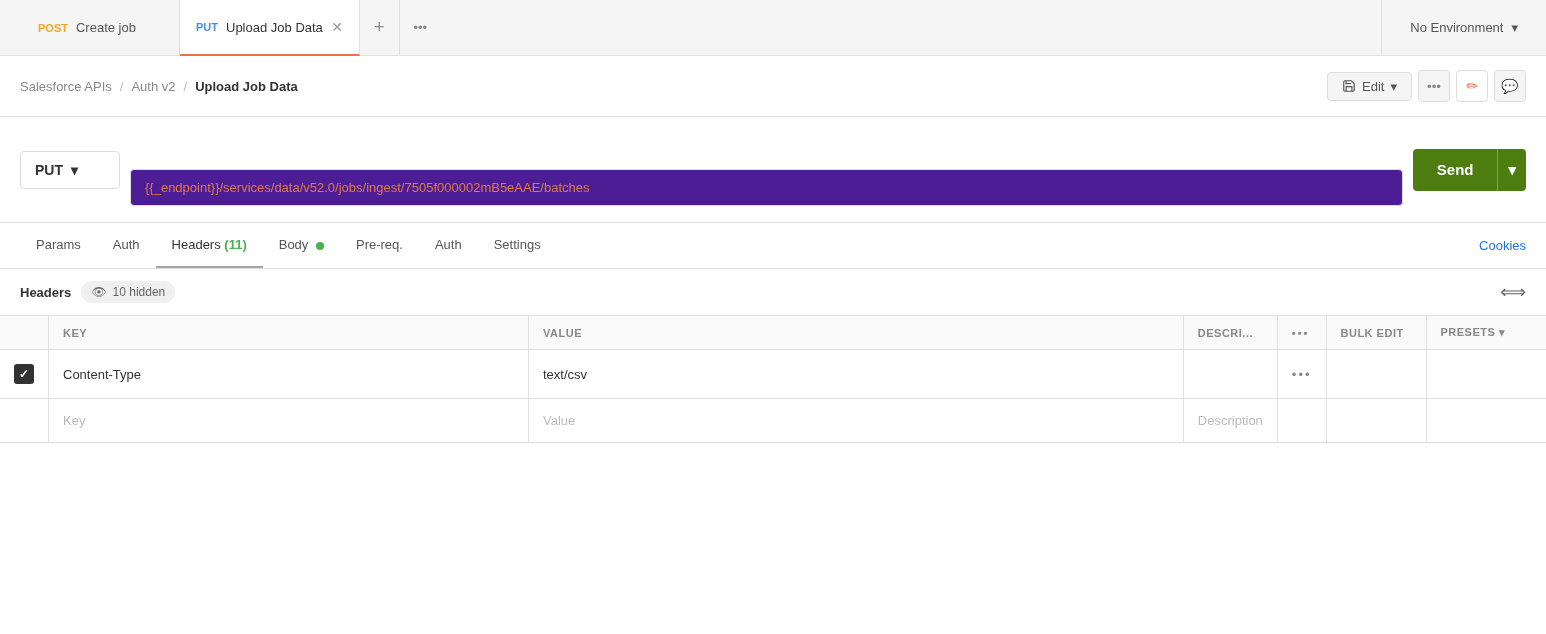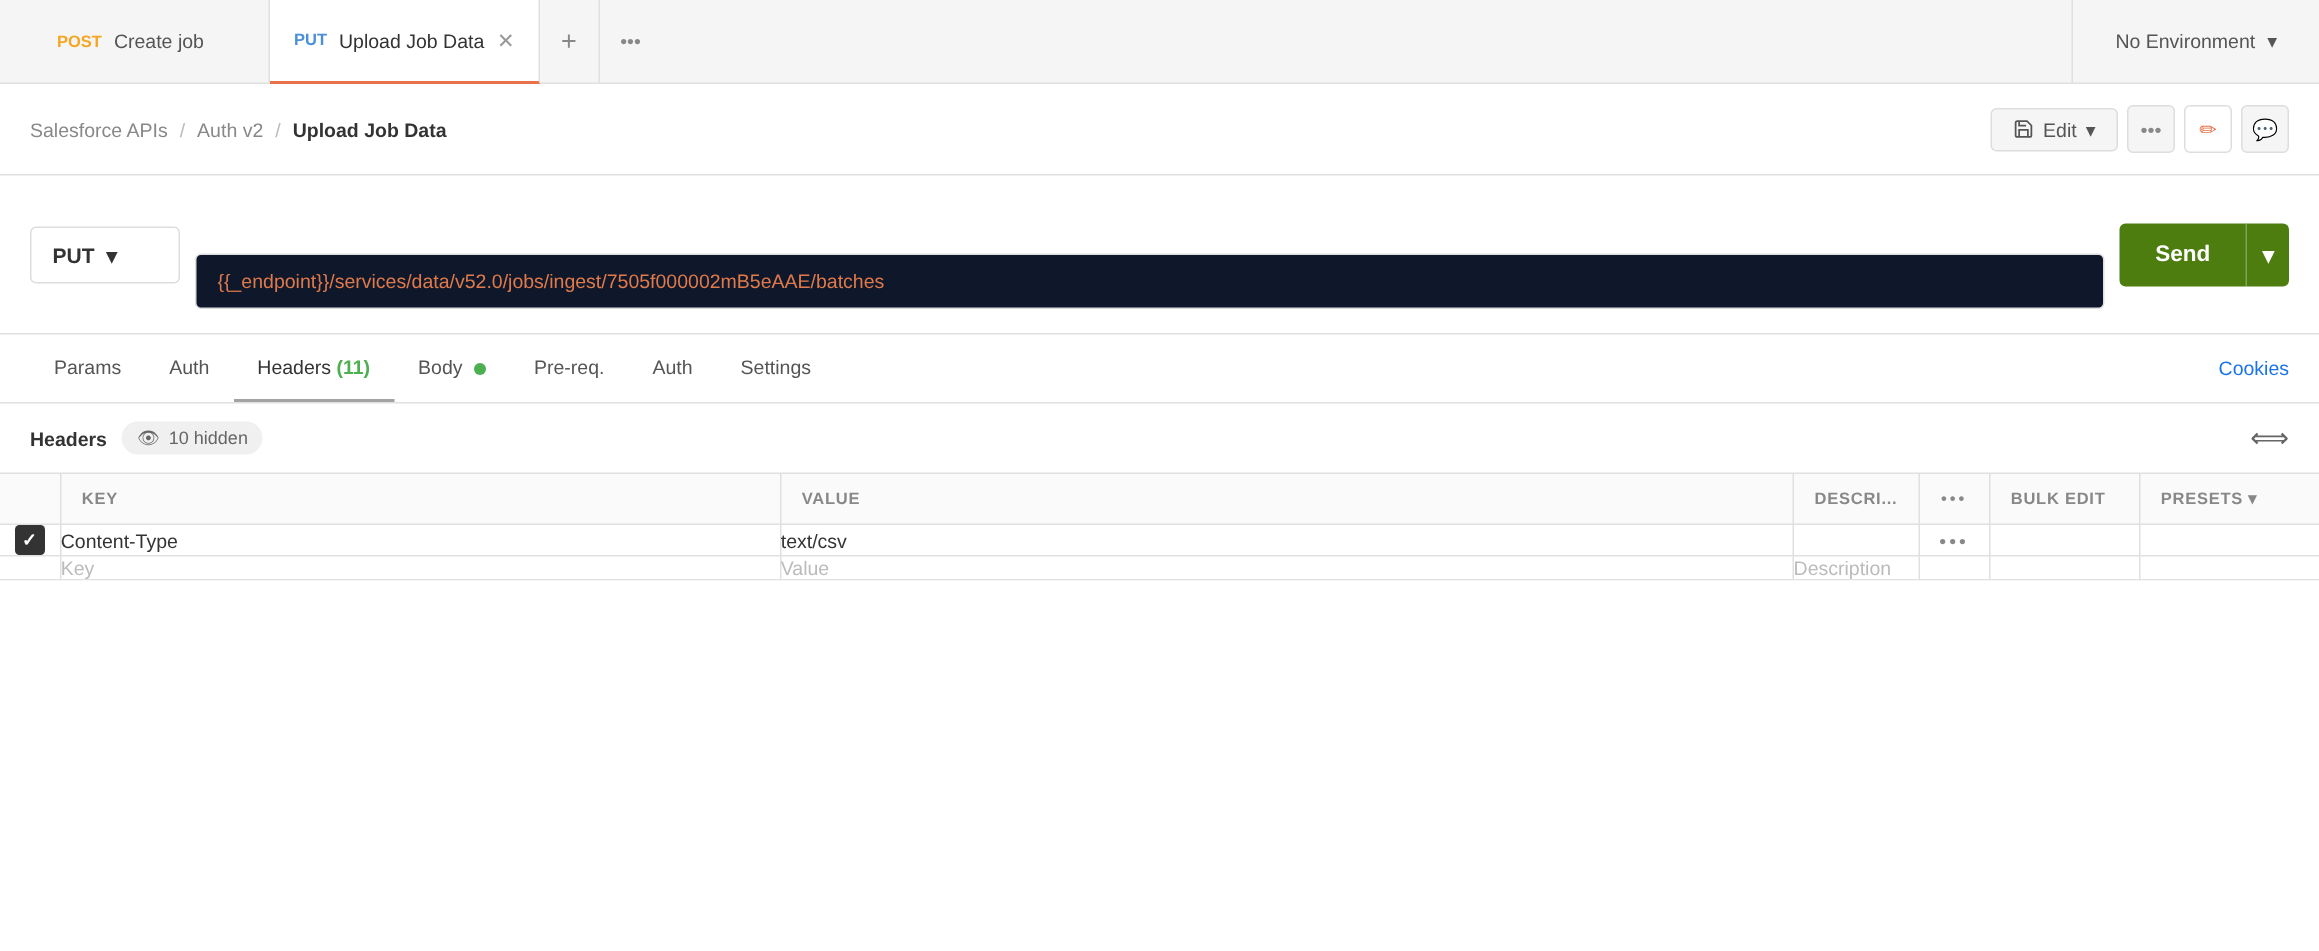--- a/index.html
+++ b/index.html
@@ -148,21 +148,21 @@
       color: #333;
       min-width: 100px;
     }
     .url-input {
       flex: 1;
       padding: 10px 14px;
       border: 1px solid #ddd;
       border-radius: 4px;
       font-size: 13px;
       color: #e07a4a;
-      background: #0f172a;
+      background: #4c1d95;
       outline: none;
       margin-top: 36px;
     }
     .btn-send {
       display: flex;
       align-items: flex-start;
       gap: 0;
       background: #4d7c0f;
       color: #fff;
       border: none;
@@ -261,20 +261,21 @@
       font-size: 11px;
       font-weight: 600;
       color: #888;
       letter-spacing: 0.5px;
       text-transform: uppercase;
       border-bottom: 1px solid #e0e0e0;
       border-right: 1px solid #e0e0e0;
       background: #fafafa;
     }
     .headers-table td {
+      padding: 14px;
       border-bottom: 1px solid #e0e0e0;
       border-right: 1px solid #e0e0e0;
       font-size: 13px;
       vertical-align: middle;
     }
     .headers-table th:last-child, .headers-table td:last-child {
       border-right: none;
     }
     .checkbox-cell {
       width: 40px;

